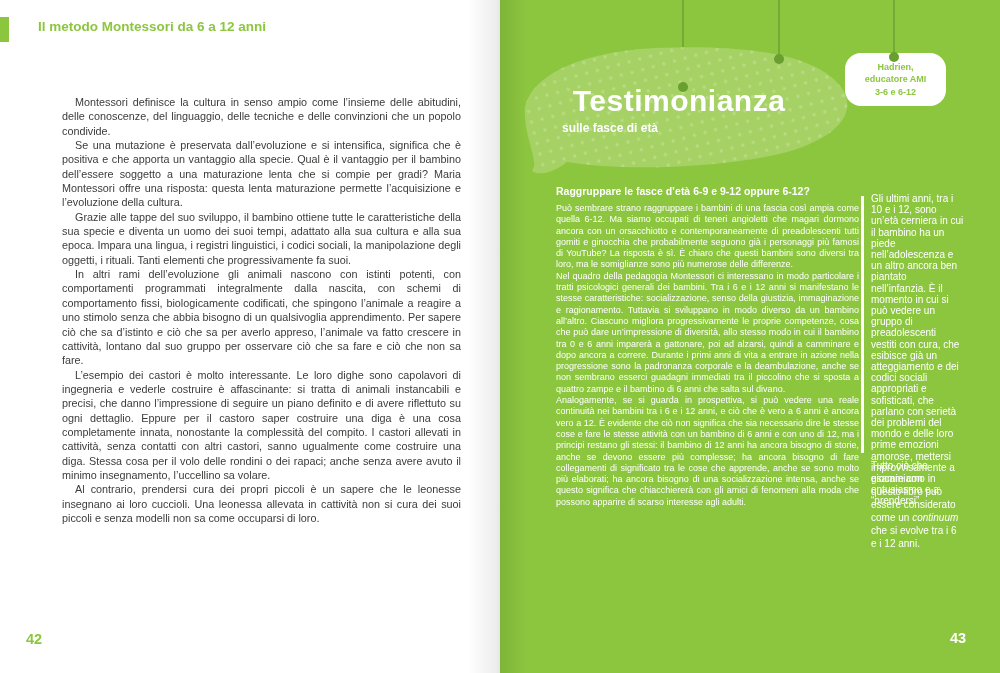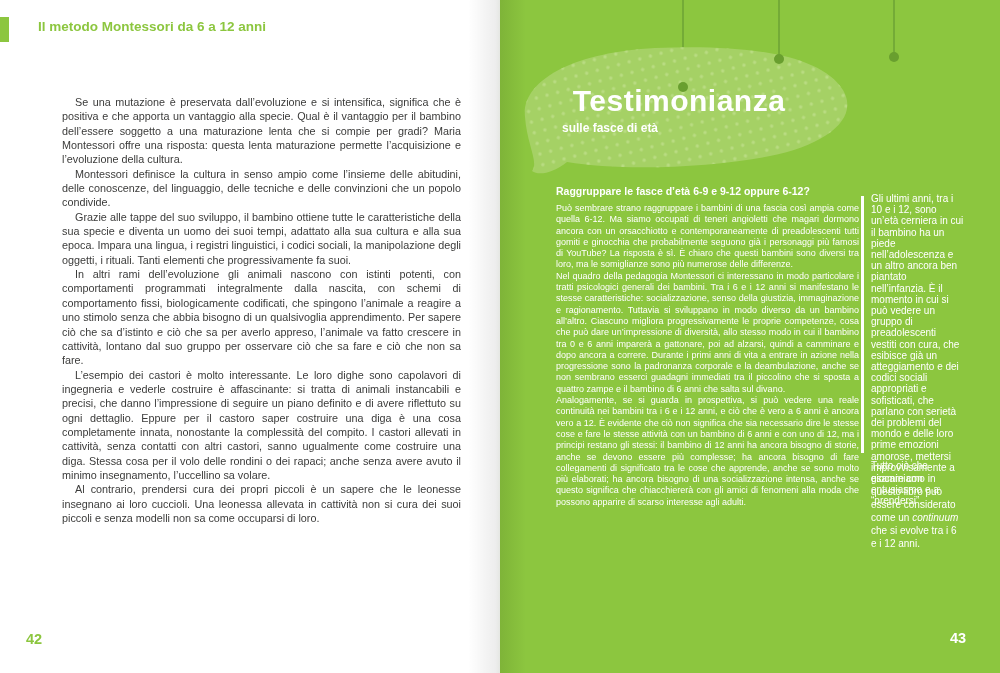--- a/index.html
+++ b/index.html
@@ -90,22 +90,22 @@
 </head>
 <body>
 
 <div class="spread">
 
   <div class="page page-left">
     <div class="edge-tab"></div>
     <div class="chapter-header">Il metodo Montessori da 6 a 12 anni</div>
 
     <div class="body-text">
+      <p>Montessori definisce la cultura in senso ampio come l’insieme delle abitudini, delle conoscenze, del linguaggio, delle tecniche e delle convinzioni che un popolo condivide.</p>
       <p>Se una mutazione è preservata dall’evoluzione e si intensifica, significa che è positiva e che apporta un vantaggio alla specie. Qual è il vantaggio per il bambino dell’essere soggetto a una maturazione lenta che si compie per gradi? Maria Montessori offre una risposta: questa lenta maturazione permette l’acquisizione e l’evoluzione della cultura.</p>
-      <p>Montessori definisce la cultura in senso ampio come l’insieme delle abitudini, delle conoscenze, del linguaggio, delle tecniche e delle convinzioni che un popolo condivide.</p>
       <p>Grazie alle tappe del suo sviluppo, il bambino ottiene tutte le caratteristiche della sua specie e diventa un uomo dei suoi tempi, adattato alla sua cultura e alla sua epoca. Impara una lingua, i registri linguistici, i codici sociali, la manipolazione degli oggetti, i rituali. Tanti elementi che progressivamente fa suoi.</p>
       <p>In altri rami dell’evoluzione gli animali nascono con istinti potenti, con comportamenti programmati integralmente dalla nascita, con schemi di comportamento fissi, biologicamente codificati, che spingono l’animale a reagire a uno stimolo senza che abbia bisogno di un qualsivoglia apprendimento. Per sapere ciò che sa d’istinto e ciò che sa per averlo appreso, l’animale va fatto crescere in cattività, lontano dal suo gruppo per osservare ciò che sa fare e ciò che non sa fare.</p>
       <p>L’esempio dei castori è molto interessante. Le loro dighe sono capolavori di ingegneria e vederle costruire è affascinante: si tratta di animali instancabili e precisi, che danno l’impressione di seguire un piano definito e di avere riflettuto su ogni dettaglio. Eppure per il castoro saper costruire una diga è una cosa completamente innata, nonostante la complessità del compito. I castori allevati in cattività, senza contatti con altri castori, sanno ugualmente come costruire una diga. Stessa cosa per il volo delle rondini o dei rapaci; anche senza avere avuto il minimo insegnamento, l’uccellino sa volare.</p>
       <p>Al contrario, prendersi cura dei propri piccoli è un sapere che le leonesse insegnano ai loro cuccioli. Una leonessa allevata in cattività non si cura dei suoi piccoli e senza modelli non sa come occuparsi di loro.</p>
     </div>
 
     <div class="page-num page-num-left">42</div>
   </div>
 
   <div class="page page-right">
@@ -122,20 +122,25 @@
         <pattern id="blobdots" width="11" height="11" patternUnits="userSpaceOnUse" patternTransform="rotate(-15)">
           <circle class="blob-dot-circle" cx="3" cy="3" r="1.7"></circle>
         </pattern>
       </defs>
       <path class="blob-path" d="M 20 82 C 16 45 70 17 150 13 C 235 9 315 18 338 55 C 355 84 320 110 265 121 C 205 133 115 136 62 127 C 48 138 34 141 27 136 C 34 127 22 110 20 82 Z"></path>
       <path fill="url(#blobdots)" d="M 20 82 C 16 45 70 17 150 13 C 235 9 315 18 338 55 C 355 84 320 110 265 121 C 205 133 115 136 62 127 C 48 138 34 141 27 136 C 34 127 22 110 20 82 Z"></path>
     </svg>
     <div class="bubble-title">Testimonianza</div>
     <div class="bubble-subtitle">sulle fasce di età</div>
 
+    <div class="badge">
+      <span>Hadrien,</span>
+      <span>educatore AMI</span>
+      <span>3-6 e 6-12</span>
+    </div>
 
     <div class="testimony-heading">Raggruppare le fasce d’età 6-9 e 9-12 oppure 6-12?</div>
 
     <div class="main-col">
       <p>Può sembrare strano raggruppare i bambini di una fascia così ampia come quella 6-12. Ma siamo occupati di teneri angioletti che magari dormono ancora con un orsacchiotto e contemporaneamente di preadolescenti tutti gomiti e ginocchia che probabilmente seguono già i personaggi più famosi di YouTube? La risposta è sì. È chiaro che questi bambini sono diversi tra loro, ma le somiglianze sono più numerose delle differenze.</p>
       <p>Nel quadro della pedagogia Montessori ci interessano in modo particolare i tratti psicologici generali dei bambini. Tra i 6 e i 12 anni si manifestano le stesse caratteristiche: socializzazione, senso della giustizia, immaginazione e ragionamento. Tuttavia si sviluppano in modo diverso da un bambino all’altro. Ciascuno migliora progressivamente le proprie competenze, cosa che può dare un’impressione di diversità, allo stesso modo in cui il bambino tra 0 e 6 anni imparerà a gattonare, poi ad alzarsi, quindi a camminare e dopo ancora a correre. Durante i primi anni di vita a entrare in azione nella progressione sono la padronanza corporale e la deambulazione, anche se non sembrano esserci guadagni immediati tra il piccolino che si sposta a quattro zampe e il bambino di 6 anni che salta sul divano.</p>
       <p>Analogamente, se si guarda in prospettiva, si può vedere una reale continuità nei bambini tra i 6 e i 12 anni, e ciò che è vero a 6 anni è ancora vero a 12. È evidente che ciò non significa che sia necessario dire le stesse cose e fare le stesse attività con un bambino di 6 anni e con uno di 12, ma i principi restano gli stessi: il bambino di 12 anni ha ancora bisogno di storie, anche se devono essere più complesse; ha ancora bisogno di fare collegamenti di significato tra le cose che apprende, anche se sono molto più elaborati; ha ancora bisogno di una socializzazione intensa, anche se questo significa che chiacchiererà con gli amici di fenomeni alla moda che possono apparire di scarso interesse agli adulti.</p>
     </div>
 
     <div class="sidebar-rule"></div>

